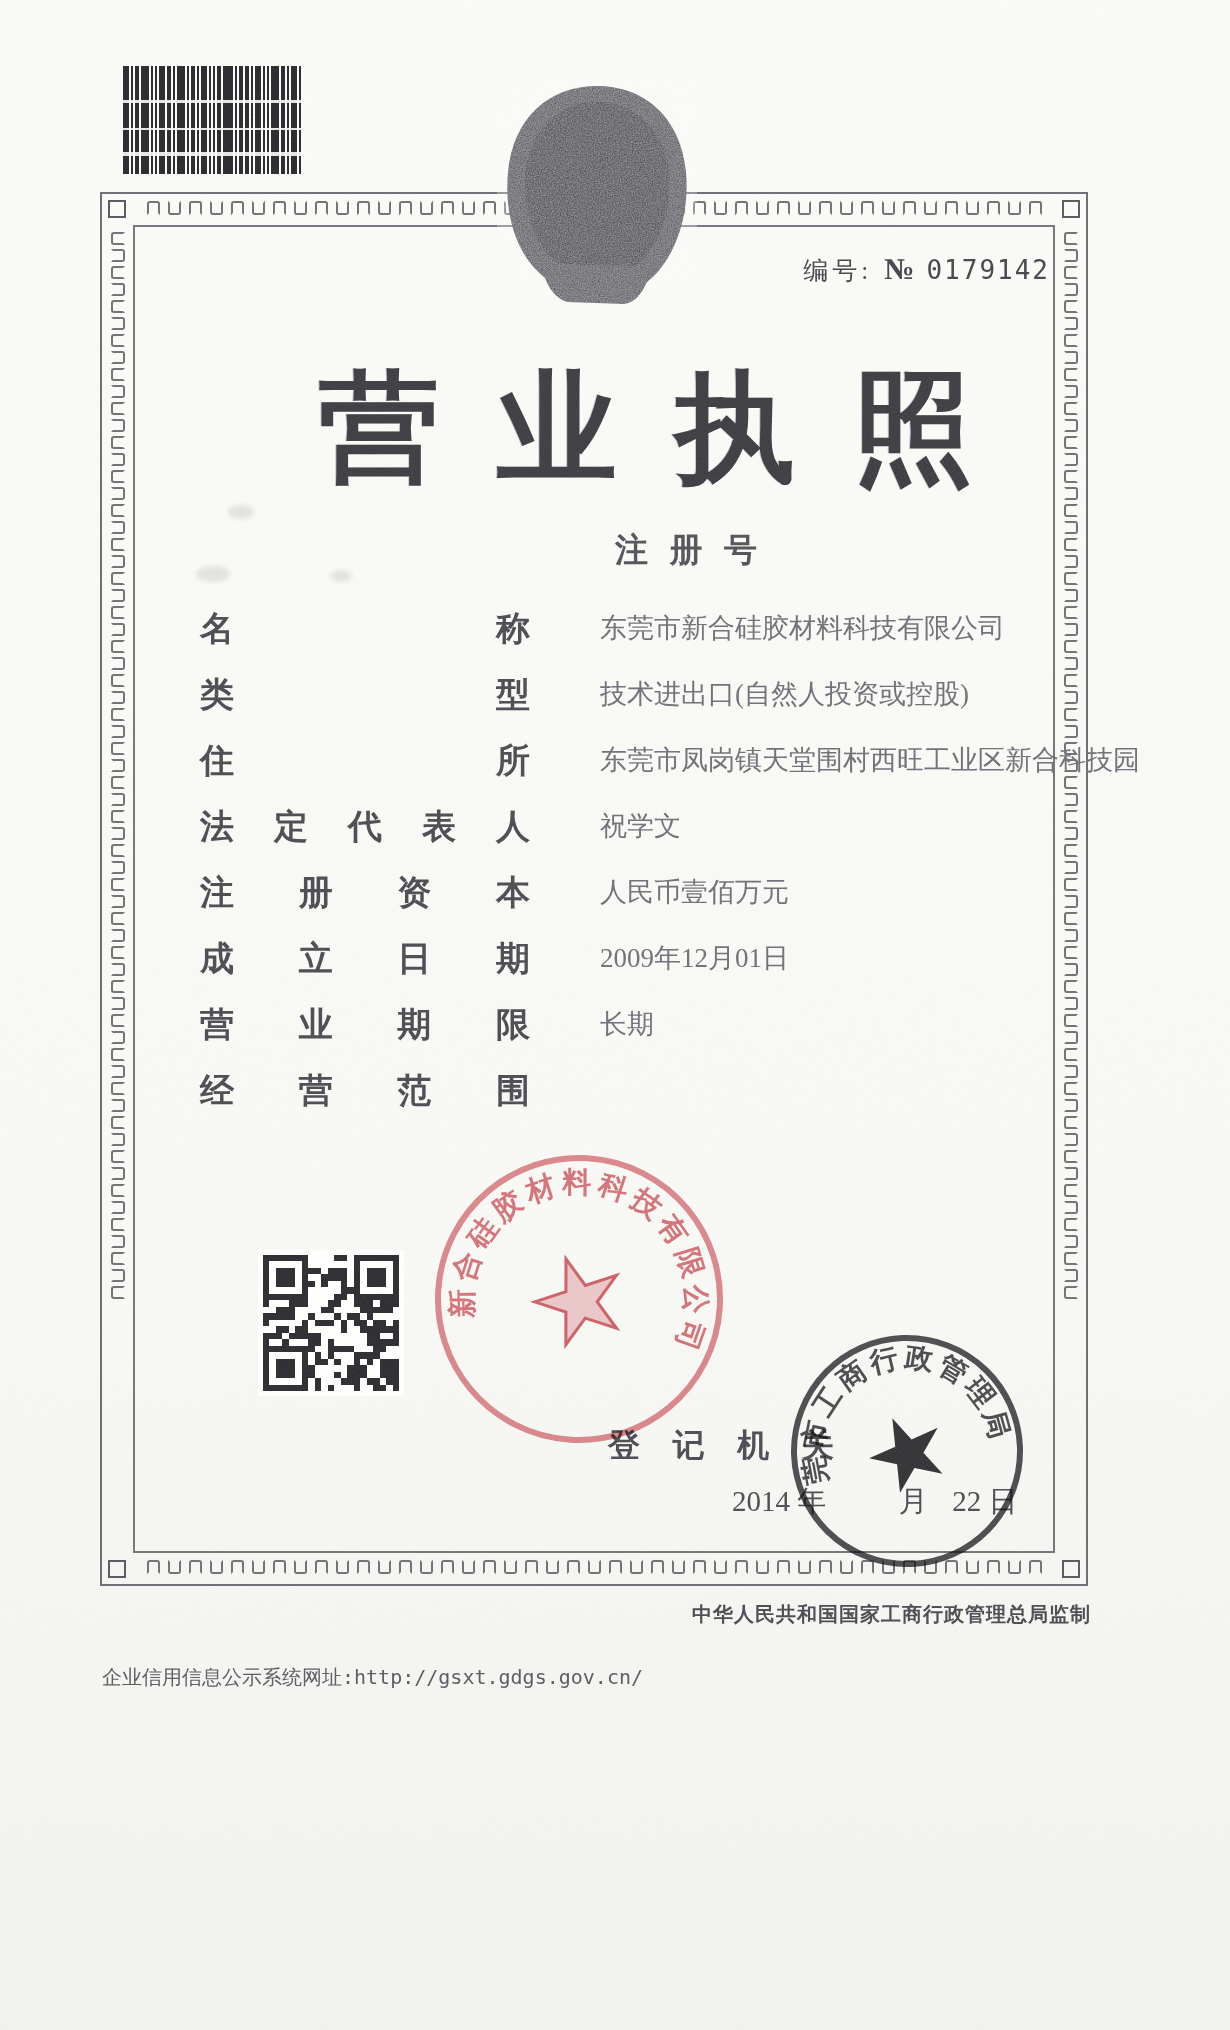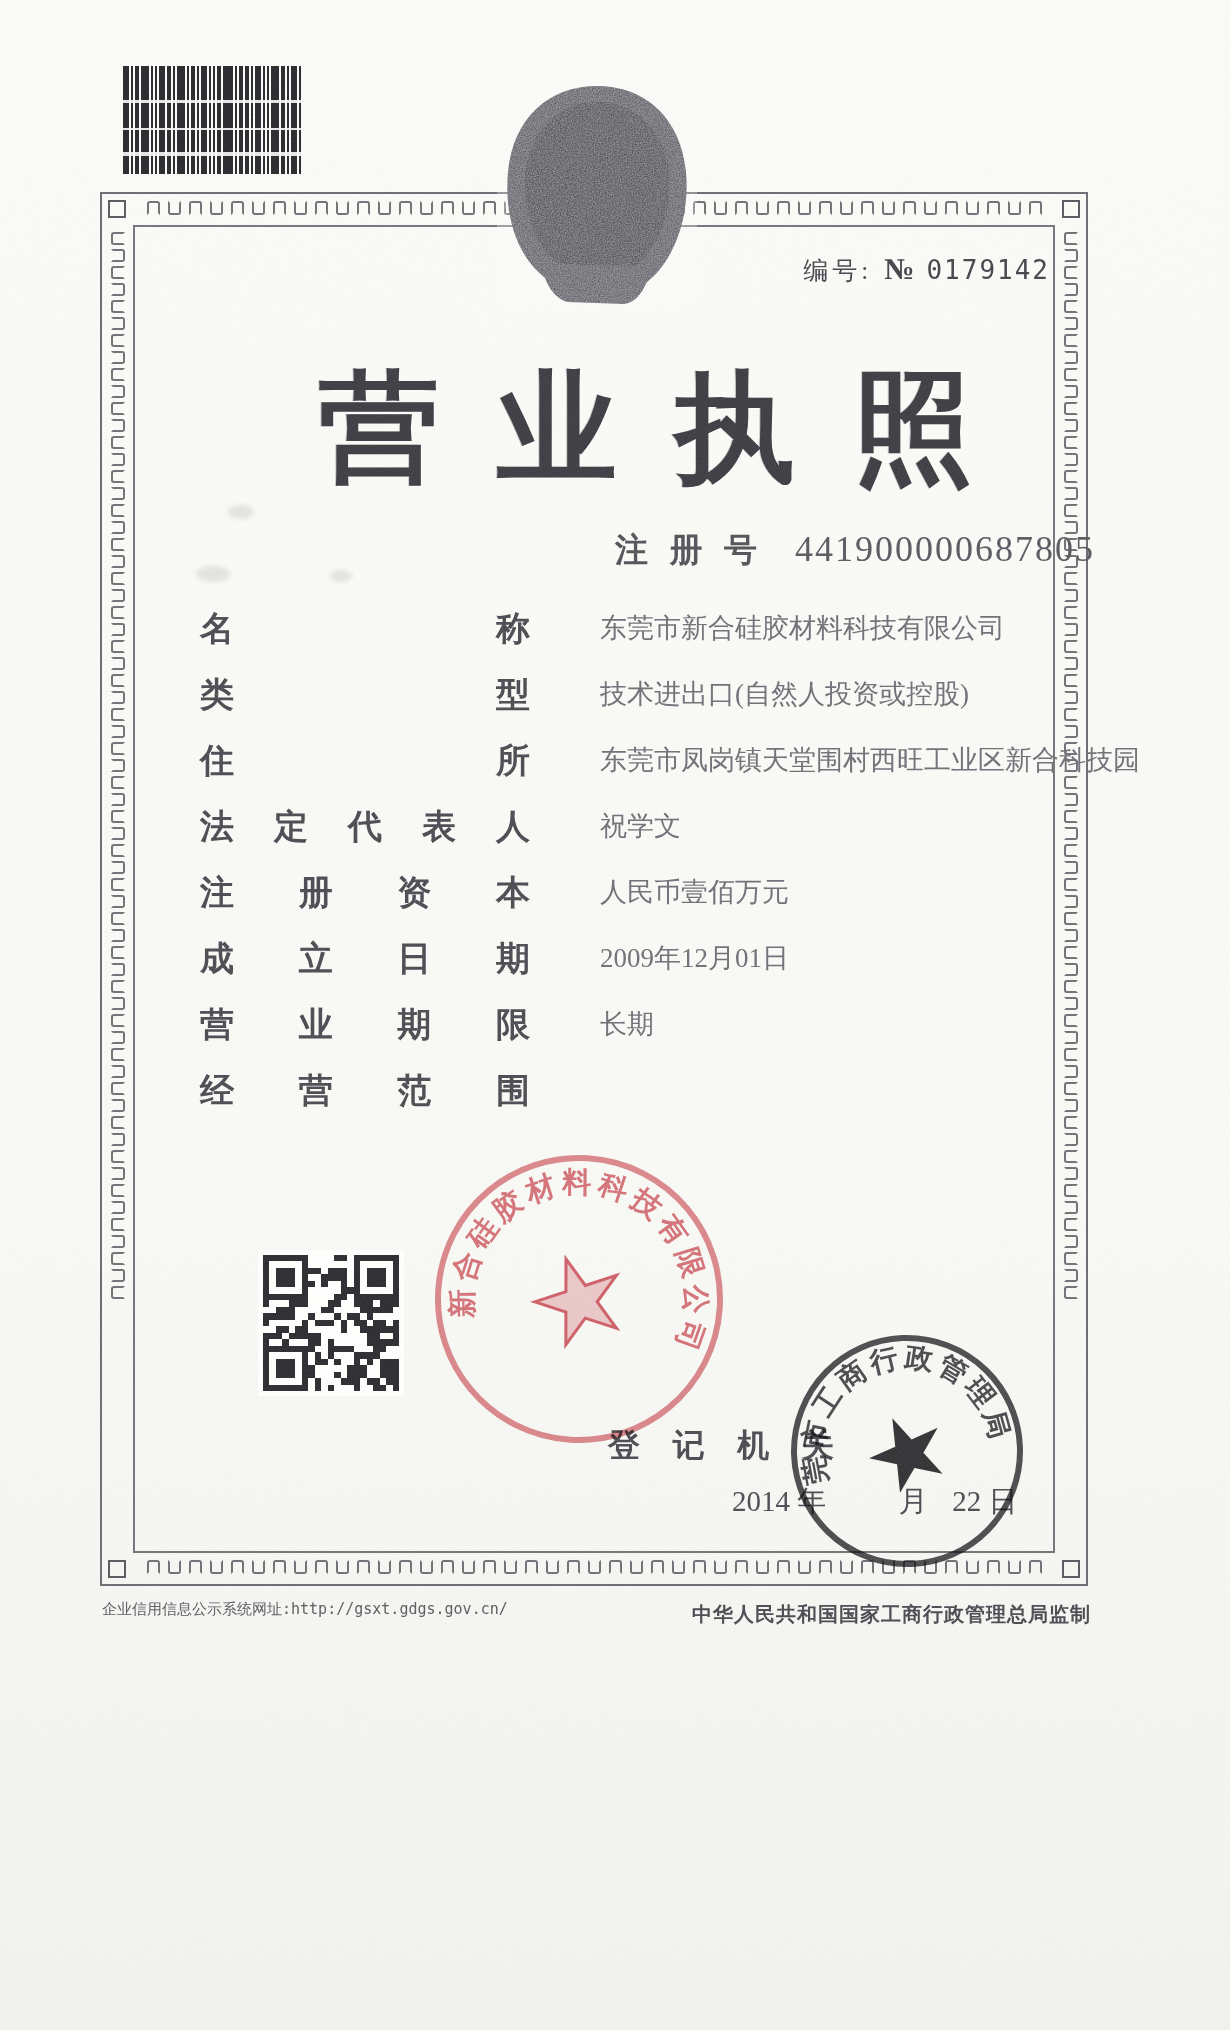--- a/index.html
+++ b/index.html
@@ -84,21 +84,21 @@
 
   .registrar{ position:absolute; left:608px; top:1424px; width:226px; display:flex;
     justify-content:space-between; font-size:32px; font-weight:600; color:#46464d; z-index:2; }
 
   .dateline{ position:absolute; left:732px; top:1482px; font-size:29px; color:#46464d;
     z-index:2; white-space:nowrap; }
   .dateline .gap{ display:inline-block; width:58px; }
   .dateline .gap2{ display:inline-block; width:10px; }
 
   
-  .footer-left{ position:absolute; left:102px; top:1600px; font-size:15px; color:#55555c;
+  .footer-left{ position:absolute; left:102px; top:1664px; font-size:20px; color:#55555c;
     font-family:"DejaVu Sans Mono",monospace; z-index:2; }
   .footer-right{ position:absolute; right:139px; top:1601px; font-size:20px; font-weight:600;
     color:#45454c; letter-spacing:1px; z-index:2; }
 
   
   .smudge{ position:absolute; background:rgba(120,120,128,.18); filter:blur(2px);
     border-radius:50%; z-index:1; }
   .noise-overlay{ position:absolute; inset:0; z-index:9; pointer-events:none; opacity:.22; }
 </style>
 </head>
@@ -391,21 +391,20 @@
   </div>
 
   <div class="title">营业执照</div>
 
   <div class="regno">
     <span class="r-label spread">
         <span>注</span>
         <span>册</span>
         <span>号</span>
       </span>
-    <span class="r-value">441900000687805</span>
   </div>
 
   <div class="fields">
     <div class="row">
       <span class="lbl spread">
           <span>名</span>
           <span>称</span>
         </span>
       <span class="val">东莞市新合硅胶材料科技有限公司</span>
     </div>

